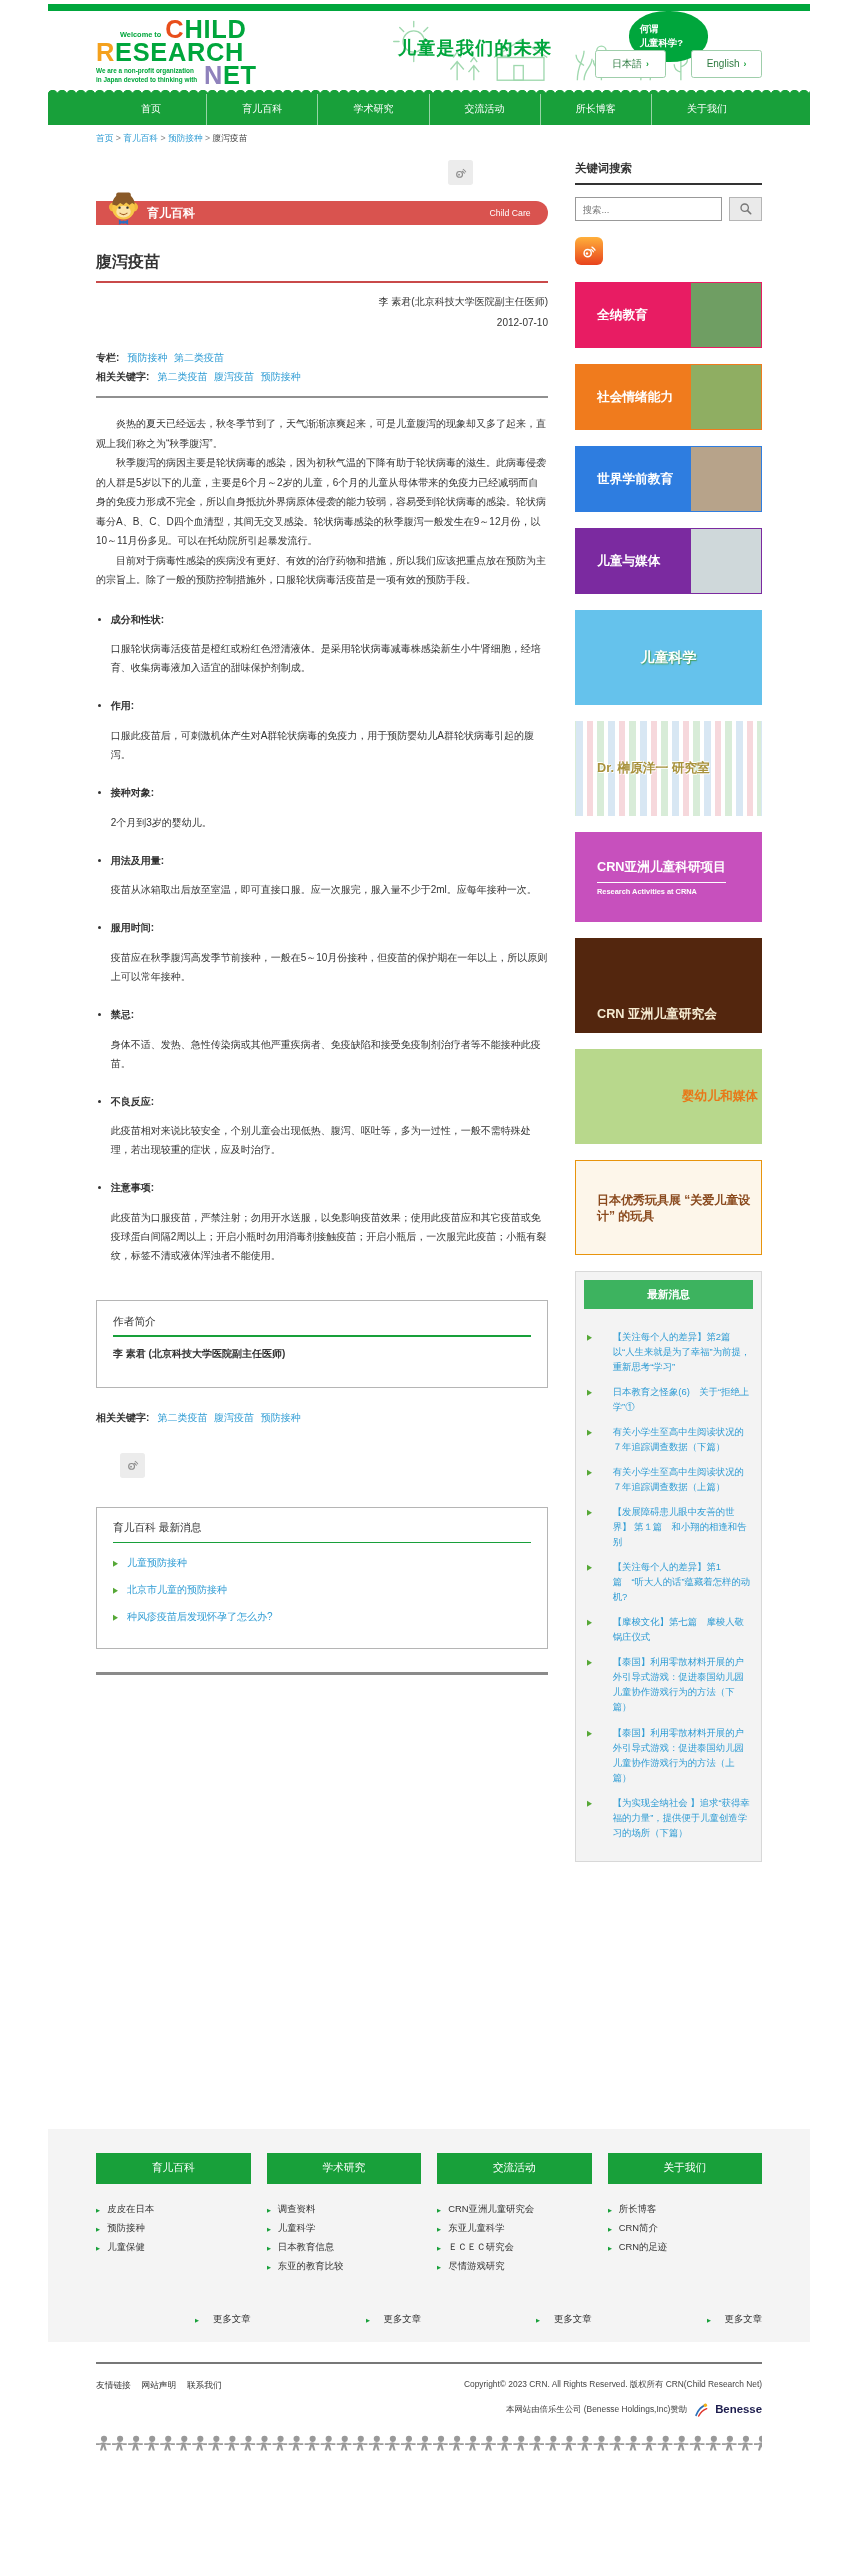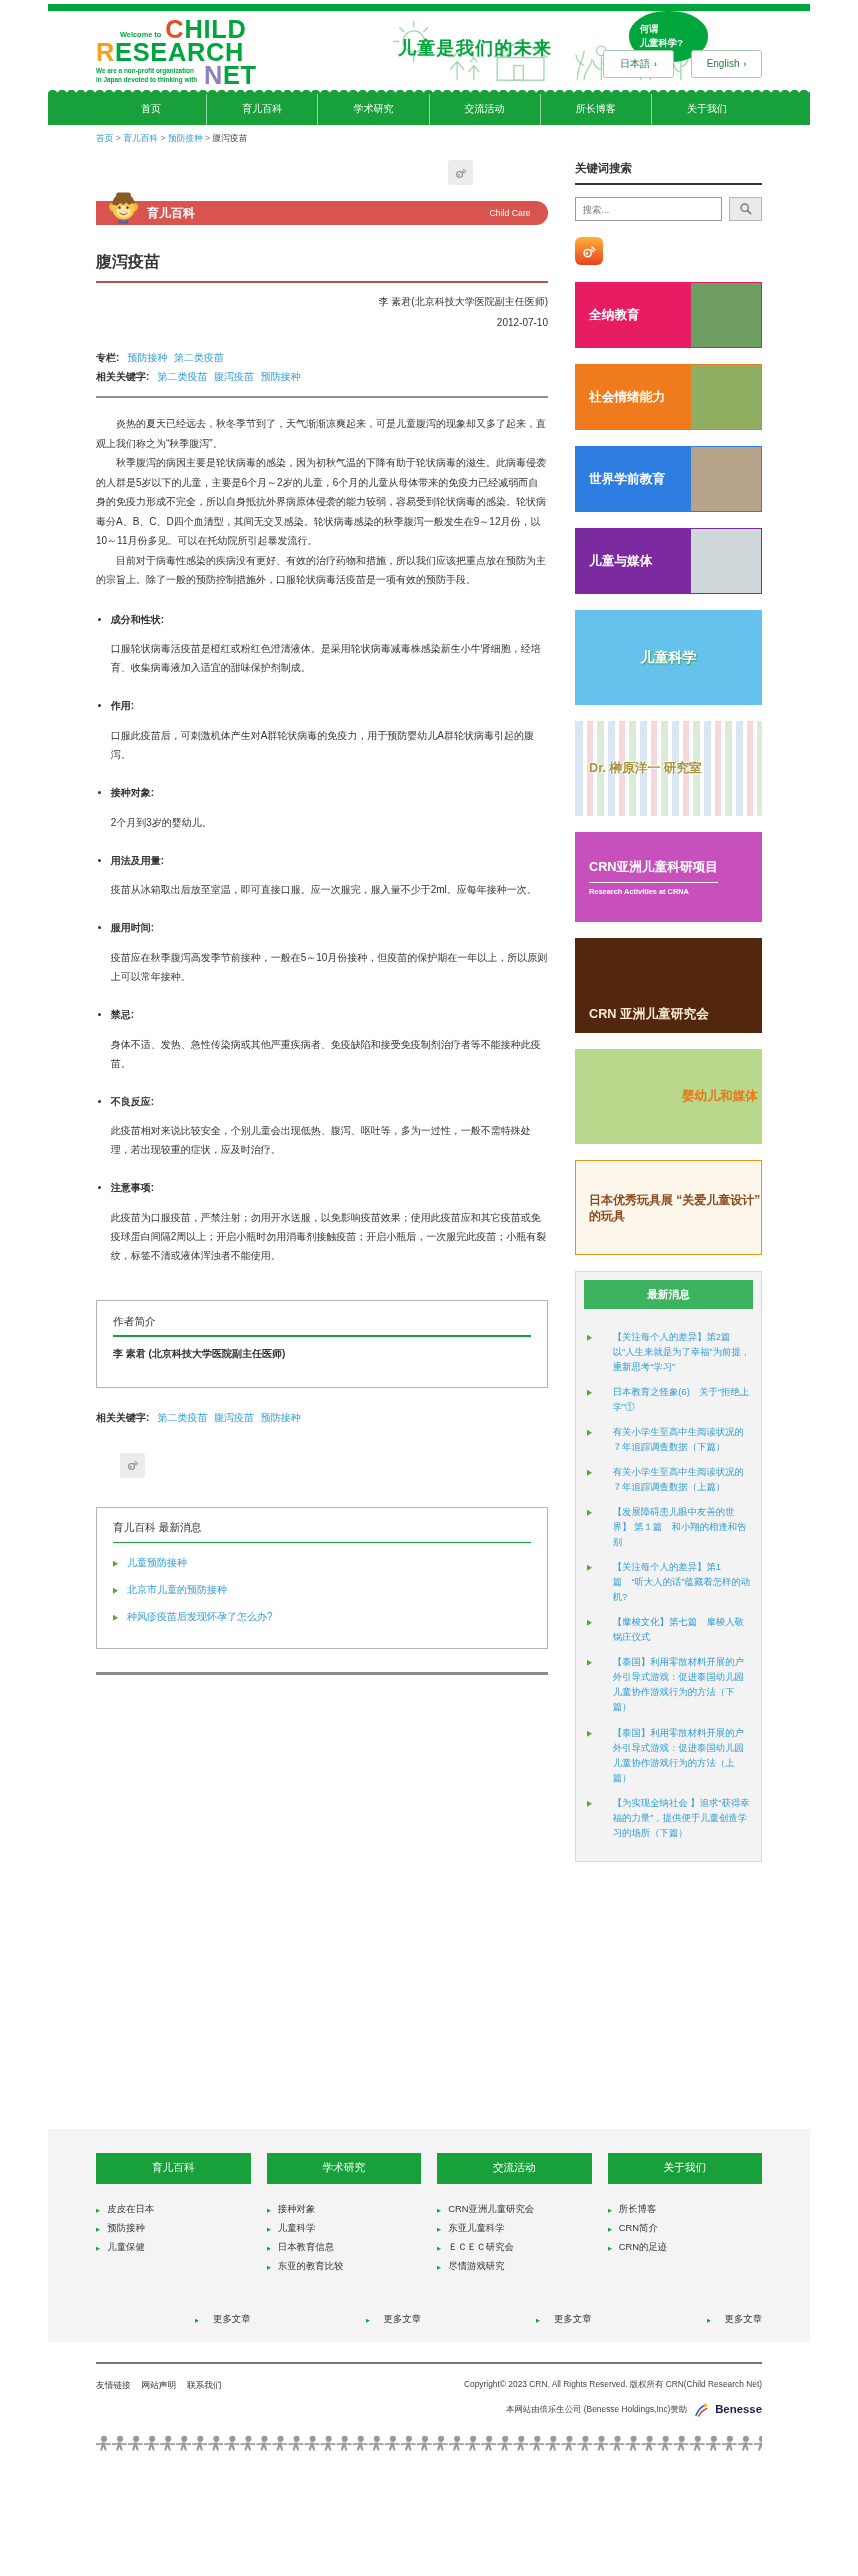--- a/index.html
+++ b/index.html
@@ -17,21 +17,21 @@
   .logo-row1 { display:flex; align-items:flex-end; gap:4px; }
   .logo-welcome { color:#00a63c; font-size:7.4px; font-weight:bold; margin-bottom:4px; margin-left:24px;}
   .logo-word { font-size:25.4px; font-weight:800; color:#00a63c; letter-spacing:0.7px; }
   .init-c { color:#e84e1b; } .init-r { color:#f4a11d; } .init-n { color:#8f82bc; }
   .logo-row2 { margin-top:-2.7px; }
   .logo-row3 { display:flex; gap:6.7px; margin-top:-2.7px; }
   .logo-tag { color:#00a63c; font-size:6.4px; font-weight:bold; line-height:1.5; padding-top:2.7px; }
   .tagline-cn { position:absolute; left:302px; top:25.4px; z-index:1; color:#00a63c; font-size:18px; font-weight:800; letter-spacing:1.3px; }
   .bubble { position:absolute; right:54px; top:0px; z-index:2; width:79px; height:51px; background:#00a63c; border-radius:48%; color:#fff; font-size:9.4px; font-weight:bold; display:flex; flex-direction:column; justify-content:center; padding-left:10.7px; line-height:1.5; }
   .bubble:after { content:""; position:absolute; left:8px; bottom:-5.3px; border:6.7px solid transparent; border-top-color:#00a63c; border-left-width:2.7px; }
-  .lang-row { position:absolute; right:0; top:39px; z-index:2; display:flex; gap:17px; }
+  .lang-row { position:absolute; right:0; top:39px; z-index:2; display:flex; gap:25px; }
   .lang-btn { width:71px; height:28px; border:0.7px solid #9fceab; border-radius:2.7px; background:#fff; color:#2c7a3f; font-size:10px; display:flex; align-items:center; justify-content:center; gap:4px; text-decoration:none; }
   .chev { color:#18a03a; font-weight:bold; font-size:8.7px; }
   .grass { height:8px; background-image:radial-gradient(circle 4.7px at 4.7px 8.7px, #18a03a 0 4.7px, transparent 5px); background-size:9.4px 8px; background-repeat:repeat-x; }
   nav.mainnav { background:#18a03a; height:31px; }
   .nav-row { display:flex; height:100%; }
   .nav-item { flex:1; display:flex; align-items:center; justify-content:center; color:#fff; font-size:10px; text-decoration:none; }
   .nav-item + .nav-item { border-left:0.7px solid rgba(255,255,255,.55); }
 
   
   .breadcrumb { padding:8.7px 0 5.3px; font-size:8.7px; }
@@ -77,21 +77,21 @@
   .divider4 { height:2.7px; background:#8a8a8a; margin-top:23px; }
 
   
   .sb-title { font-size:11.4px; font-weight:bold; margin:10.7px 0 6.7px; }
   .sb-title-rule { height:2px; background:#333; margin-bottom:12px; }
   .search-row { display:flex; gap:6.7px; }
   .search-input { flex:1; height:24px; border:0.7px solid #999; padding:0 6.7px; font-size:9.4px; color:#333; }
   .search-btn { width:33px; height:24px; background:#eaeaea; border:0.7px solid #b5b5b5; display:flex; align-items:center; justify-content:center; cursor:pointer; }
   .weibo-app { width:28px; height:28px; border-radius:6px; background:linear-gradient(180deg,#ffb03b,#e8431d); margin:16px 0 17.4px; display:flex; align-items:center; justify-content:center; border:none; cursor:pointer; }
   .sb-banner { height:66px; margin-bottom:16px; display:flex; align-items:center; position:relative; overflow:hidden; border:1.3px solid transparent; cursor:pointer; }
-  .sb-label-wrap { padding-left:13px; z-index:1; display:flex; flex-direction:column; }
+  .sb-label-wrap { padding-left:21px; z-index:1; display:flex; flex-direction:column; }
   .sb-label { font-size:12.7px; font-weight:bold; line-height:1.35; }
   .sb-sub { font-size:7.4px; font-weight:bold; margin-top:5.3px; }
   .sb-photo { position:absolute; right:0; top:0; bottom:0; width:70px; }
   .v-sky { height:95px; justify-content:center; }
   .v-sky .sb-label-wrap { padding:0; align-items:center; }
   .v-sky .sb-label { text-shadow:0.7px 0.7px 1.3px #3f9a4d; font-size:14px; }
   .v-dr { height:95px; background-image:repeating-linear-gradient(90deg,#d8e7f3 0 6.7px,#fff 6.7px 10.7px,#f6d8dc 10.7px 17.4px,#fff 17.4px 21.4px,#d8ecd8 21.4px 28px,#fff 28px 32px); }
   .v-dr .sb-label { text-shadow:0.7px 0.7px 0 #fff,-0.7px -0.7px 0 #fff; }
   .v-crnasia { height:95px; align-items:flex-end; }
   .v-crnasia .sb-label-wrap { padding-bottom:9.4px; }
@@ -551,21 +551,21 @@
             <span>更多文章</span>
           </a>
       </div>
 
       <div class="f-col">
         <div class="f-head">学术研究</div>
         <div>
 
         <a class="f-link">
               <span class="f-tri"></span>
-              <span>接种对象</span>
+              <span>调查资料</span>
             </a>
             <a class="f-link">
               <span class="f-tri"></span>
               <span>儿童科学</span>
             </a>
             <a class="f-link">
               <span class="f-tri"></span>
               <span>日本教育信息</span>
             </a>
             <a class="f-link">

